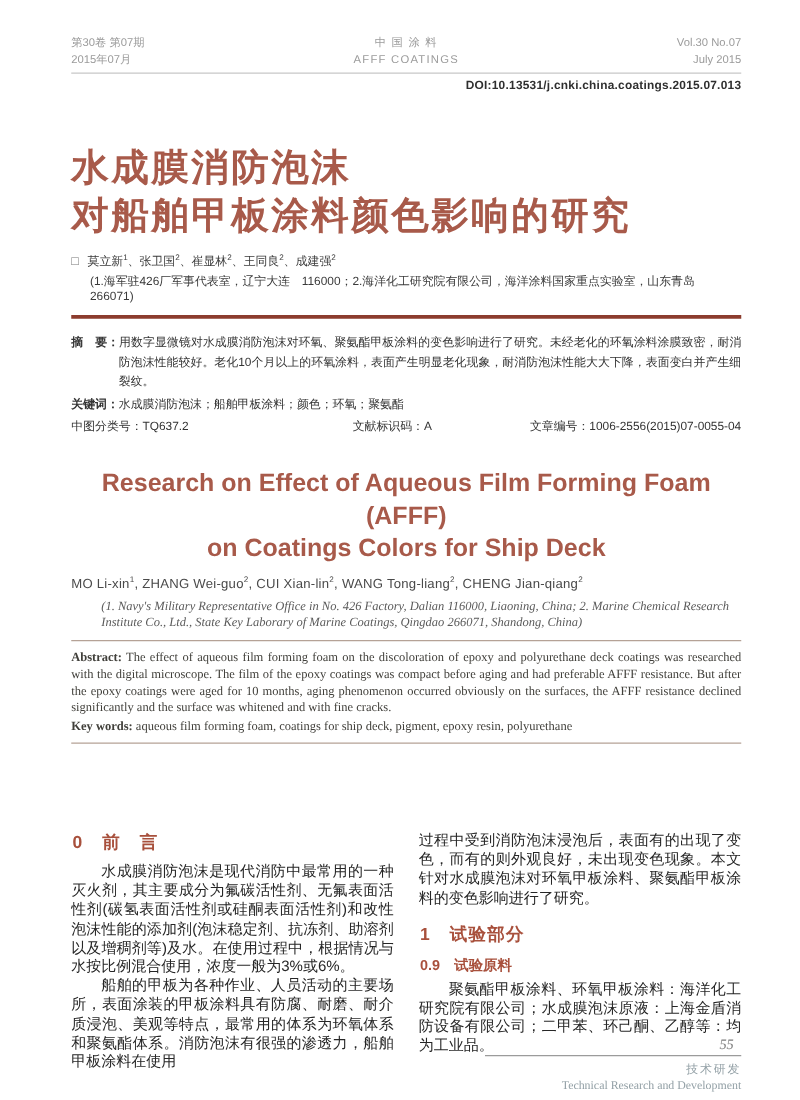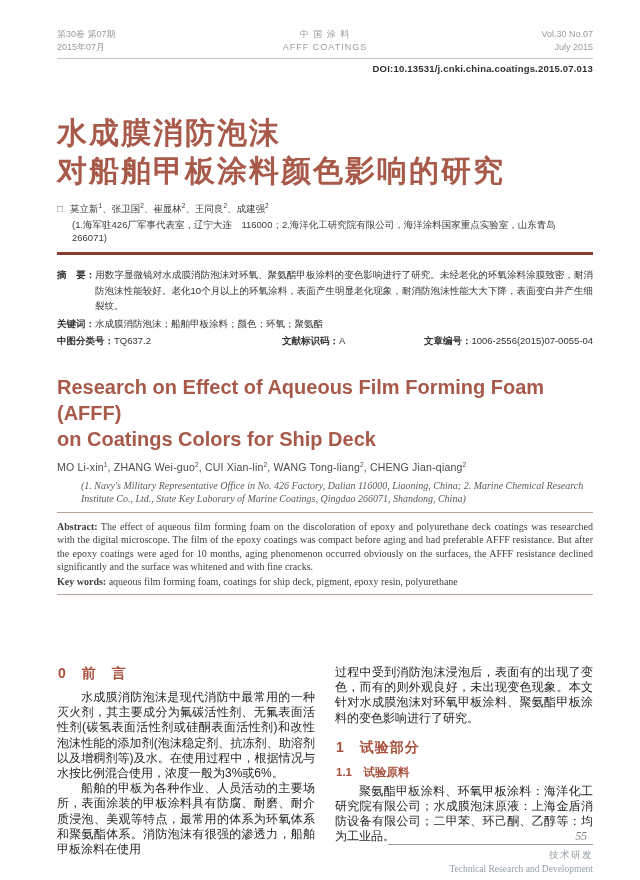--- a/index.html
+++ b/index.html
@@ -15,41 +15,41 @@
   
   .jheader { display: flex; font-size: 9px; line-height: 13px; color: #9b9b9b; }
   .jheader .h-left  { width: 33%; text-align: left; }
   .jheader .h-center{ width: 34%; text-align: center; letter-spacing: 1px; }
   .jheader .h-right { width: 33%; text-align: right; }
   .header-rule { height: 1px; background: #c7c7c7; margin-top: 4px; }
   .doi-line { margin-top: 4px; font-size: 9.5px; font-weight: bold; color: #2f2f2f; letter-spacing: .2px; text-align: right; }
 
   
   .cn-title { margin-top: 42px; font-size: 30px; font-weight: bold; color: #a85a4a;
-              line-height: 38px; letter-spacing: 2px; font-family: Liberation Mono, monospace; }
+              line-height: 38px; letter-spacing: 2px; }
   .cn-authors { margin-top: 11px; font-size: 9.5px; color: #3a3a3a; }
   .cn-authors .marker { color: #777; font-size: 10px; margin-right: 7px; }
   sup { font-size: 6.5px; vertical-align: super; line-height: 0; }
   .cn-affil { margin-top: 3px; padding-left: 15px; font-size: 9.5px; color: #3a3a3a; }
   .title-rule { margin-top: 9px; height: 3px; background: #8c3c2e; }
 
   
   .cn-abstract { margin-top: 12px; font-size: 9.5px; line-height: 15.5px; color: #333;
                  text-align: justify; padding-left: 38px; text-indent: -38px; }
   .cn-abstract .lbl, .cn-keywords .lbl { font-weight: bold; }
   .cn-keywords { margin-top: 2px; font-size: 9.5px; line-height: 15px; color: #333; }
   .class-row { margin-top: 4px; display: flex; font-size: 9.5px; color: #333; }
   .class-row .item { white-space: nowrap; }
-  .class-row .item .lbl { font-weight: bold; }
+  .class-row .item .lbl { font-weight: normal; }
   .class-row .i1 { width: 42%; }
   .class-row .i2 { width: 25%; }
   .class-row .i3 { width: 33%; text-align: right; }
 
   
-  .en-title { margin-top: 26px; font-size: 20px; font-weight: bold; color: #a85a4a; line-height: 26px; }
+  .en-title { margin-top: 26px; font-size: 20px; font-weight: bold; color: #a85a4a; line-height: 26px; text-align: center; }
   .en-authors { margin-top: 9px; font-size: 10.5px; color: #4a4a4a; letter-spacing: .2px; }
   .en-affil { margin-top: 6px; font-family: "Liberation Serif", "DejaVu Serif", serif;
               font-style: italic; font-size: 10px; line-height: 13.5px; color: #5a5a5a; margin-left: 24px; }
   .thin-rule { margin-top: 6px; height: 1px; background: #b5a296; }
   .en-abstract { margin-top: 7px; font-family: "Liberation Serif", "DejaVu Serif", serif;
                  font-size: 10px; line-height: 13.5px; color: #403f3a; text-align: justify; }
   .en-abstract .lbl { font-weight: bold; }
   .en-keywords { margin-top: 1px; font-family: "Liberation Serif", "DejaVu Serif", serif;
                  font-size: 10px; line-height: 13.5px; color: #403f3a; }
   .en-keywords .lbl { font-weight: bold; }
@@ -146,21 +146,21 @@
 
     <div class="body-cols">
       <div class="col">
         <div class="sec-h1">0　前　言</div>
         <p class="body-p">水成膜消防泡沫是现代消防中最常用的一种灭火剂，其主要成分为氟碳活性剂、无氟表面活性剂(碳氢表面活性剂或硅酮表面活性剂)和改性泡沫性能的添加剂(泡沫稳定剂、抗冻剂、助溶剂以及增稠剂等)及水。在使用过程中，根据情况与水按比例混合使用，浓度一般为3%或6%。</p>
         <p class="body-p">船舶的甲板为各种作业、人员活动的主要场所，表面涂装的甲板涂料具有防腐、耐磨、耐介质浸泡、美观等特点，最常用的体系为环氧体系和聚氨酯体系。消防泡沫有很强的渗透力，船舶甲板涂料在使用</p>
       </div>
       <div class="col">
         <p class="body-p cont">过程中受到消防泡沫浸泡后，表面有的出现了变色，而有的则外观良好，未出现变色现象。本文针对水成膜泡沫对环氧甲板涂料、聚氨酯甲板涂料的变色影响进行了研究。</p>
         <div class="sec-h1 later">1　试验部分</div>
-        <div class="sec-h2">1.1　试验原料</div>
+        <div class="sec-h2">0.9　试验原料</div>
         <p class="body-p">聚氨酯甲板涂料、环氧甲板涂料：海洋化工研究院有限公司；水成膜泡沫原液：上海金盾消防设备有限公司；二甲苯、环己酮、乙醇等：均为工业品。</p>
       </div>
     </div>
 
   </div>
 
   <div class="footer">
     <div class="page-num">55</div>
     <div class="footer-rule"></div>
     <div class="cat-cn">技术研发</div>

